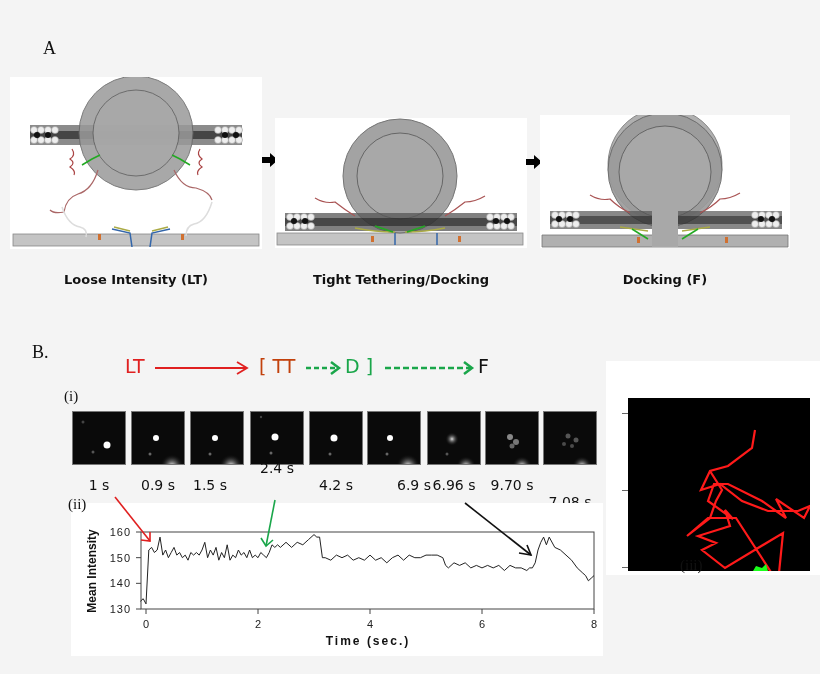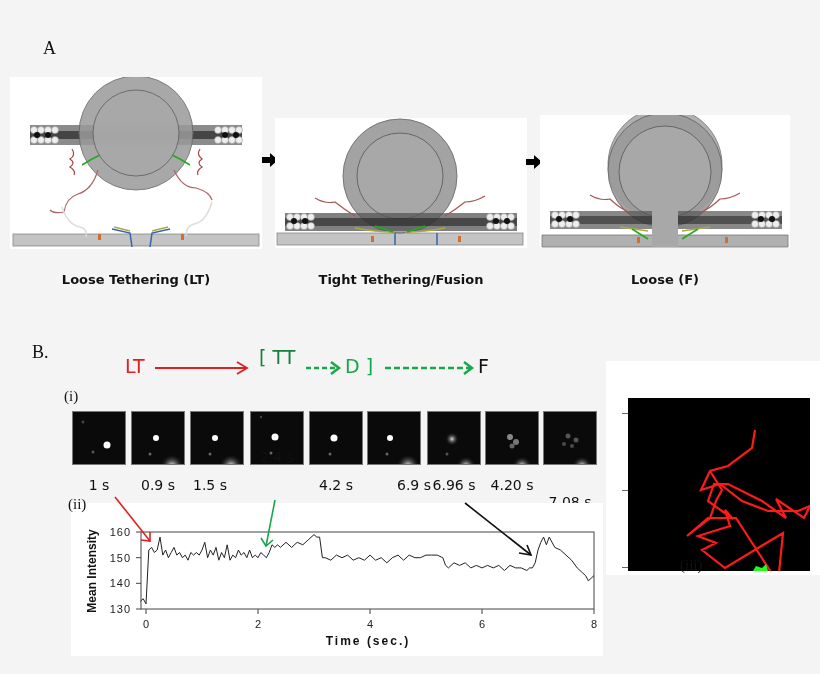--- a/index.html
+++ b/index.html
@@ -163,34 +163,34 @@
     <path d="M200 78 q-10 6 -20 6 q-8 8 -20 14" fill="none" stroke="#a55" stroke-width="1.2"></path>
     <path d="M80 112 l28 4" stroke="#aa4" stroke-width="1.5"></path>
     <path d="M170 112 l-28 4" stroke="#aa4" stroke-width="1.5"></path>
     <path d="M92 114 l16 10" stroke="#2a2" stroke-width="1.5"></path>
     <path d="M158 114 l-16 10" stroke="#2a2" stroke-width="1.5"></path>
     <rect x="97" y="122" width="3" height="6" fill="#d07030"></rect>
     <rect x="185" y="122" width="3" height="6" fill="#d07030"></rect>
   </svg>
 </div>
 
-<div class="stage-caption" style="left:10px; top:272px; width:252px;">Loose Tethering (LT)</div>
-<div class="stage-caption" style="left:275px; top:272px; width:252px;">Tight Tethering/Fusion</div>
-<div class="stage-caption" style="left:540px; top:272px; width:250px;">Loose (F)</div>
+<div class="stage-caption" style="left:10px; top:272px; width:252px;">Loose Intensity (LT)</div>
+<div class="stage-caption" style="left:275px; top:272px; width:252px;">Tight Tethering/Docking</div>
+<div class="stage-caption" style="left:540px; top:272px; width:250px;">Docking (F)</div>
 
 <div class="abs serif panel-letter" style="left:32px; top:342px;">B.</div>
 
 <div class="abs flow" style="left:125px; top:355px; color:#e02020;">LT</div>
 <div class="abs" style="left:155px; top:360px;">
   <svg width="94" height="16">
       <line x1="0" y1="8" x2="92" y2="8" stroke="#e02020" stroke-width="1.8"></line>
       <path d="M82 2 L92 8 L82 14" fill="none" stroke="#e02020" stroke-width="1.8"></path>
     </svg>
 </div>
-<div class="abs flow" style="left:259px; top:346px; color:#15803d;">[ TT</div>
+<div class="abs flow" style="left:259px; top:355px; color:#c2410c;">[ TT</div>
 <div class="abs" style="left:306px; top:360px;">
   <svg width="36" height="16">
       <line x1="0" y1="8" x2="32" y2="8" stroke="#1aa64a" stroke-width="2.5" stroke-dasharray="5 3"></line>
       <path d="M25 2 L33 8 L25 14" fill="none" stroke="#1aa64a" stroke-width="2.5"></path>
     </svg>
 </div>
 <div class="abs flow" style="left:345px; top:355px; color:#1aa64a;">D ]</div>
 <div class="abs" style="left:385px; top:360px;">
   <svg width="90" height="16">
       <line x1="0" y1="8" x2="86" y2="8" stroke="#1aa64a" stroke-width="2.5" stroke-dasharray="6 3"></line>
@@ -303,25 +303,25 @@
       <circle cx="32" cy="28" r="2.5" fill="#555"></circle>
       <circle cx="28" cy="34" r="2" fill="#4a4a4a"></circle>
       <circle cx="20" cy="32" r="2" fill="#4a4a4a"></circle>
       <circle cx="38" cy="54" r="10" fill="url(#g6)"></circle>
     </svg>
 </div>
 
 <div class="frame-label" style="left:69px; top:477px;">1 s</div>
 <div class="frame-label" style="left:128px; top:477px;">0.9 s</div>
 <div class="frame-label" style="left:180px; top:477px;">1.5 s</div>
-<div class="frame-label" style="left:247px; top:449px;">2.4 s</div>
+<div class="frame-label" style="left:247px; top:460px;">2.4 s</div>
 <div class="frame-label" style="left:306px; top:477px;">4.2 s</div>
 <div class="frame-label" style="left:384px; top:477px;">6.9 s</div>
 <div class="frame-label" style="left:424px; top:477px;">6.96 s</div>
-<div class="frame-label" style="left:482px; top:477px;">4.20 s</div>
+<div class="frame-label" style="left:482px; top:477px;">9.70 s</div>
 <div class="frame-label" style="left:540px; top:477px;margin-top:17px;">7.08 s</div>
 
 <div class="abs" style="left:71px; top:503px; width:532px; height:153px; background:#fff;"></div>
 <div class="abs serif sub-label" style="left:68px; top:496px;">(ii)</div>
 
 <svg class="abs" style="left:0; top:0;" width="820" height="674">
   <g id="plot-axes">
     <rect x="141" y="532" width="453" height="77" fill="none" stroke="#444" stroke-width="1"></rect>
   </g>
   <g id="plot-ticks">

